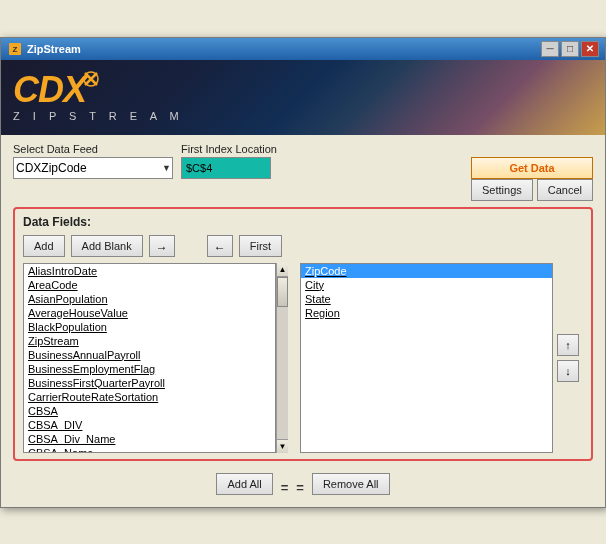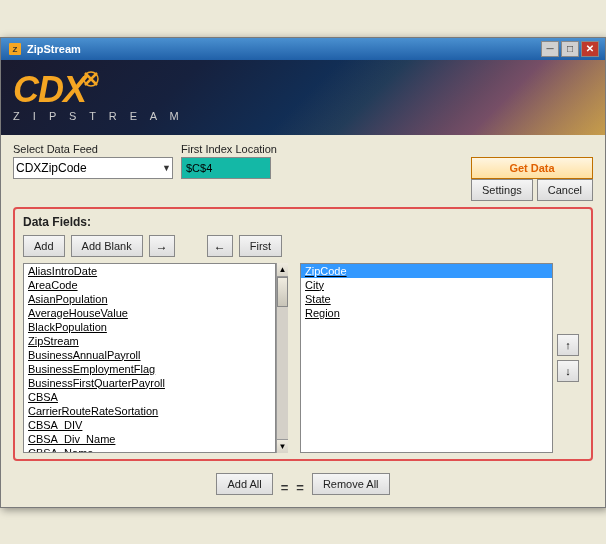--- a/index.html
+++ b/index.html
@@ -406,22 +406,22 @@
           <ul>
             <li>AliasIntroDate</li>
             <li>AreaCode</li>
             <li>AsianPopulation</li>
             <li>AverageHouseValue</li>
             <li>BlackPopulation</li>
             <li>ZipStream</li>
             <li>BusinessAnnualPayroll</li>
             <li>BusinessEmploymentFlag</li>
             <li>BusinessFirstQuarterPayroll</li>
+            <li>CarrierRouteRateSortation</li>
             <li>CBSA</li>
-            <li>CarrierRouteRateSortation</li>
             <li>CBSA_DIV</li>
             <li>CBSA_Div_Name</li>
             <li>CBSA_Name</li>
 
           </ul>
         </div>
 
         <div class="scrollbar-indicator">
           <div class="scroll-up">▲</div>
           <div class="scroll-track">

